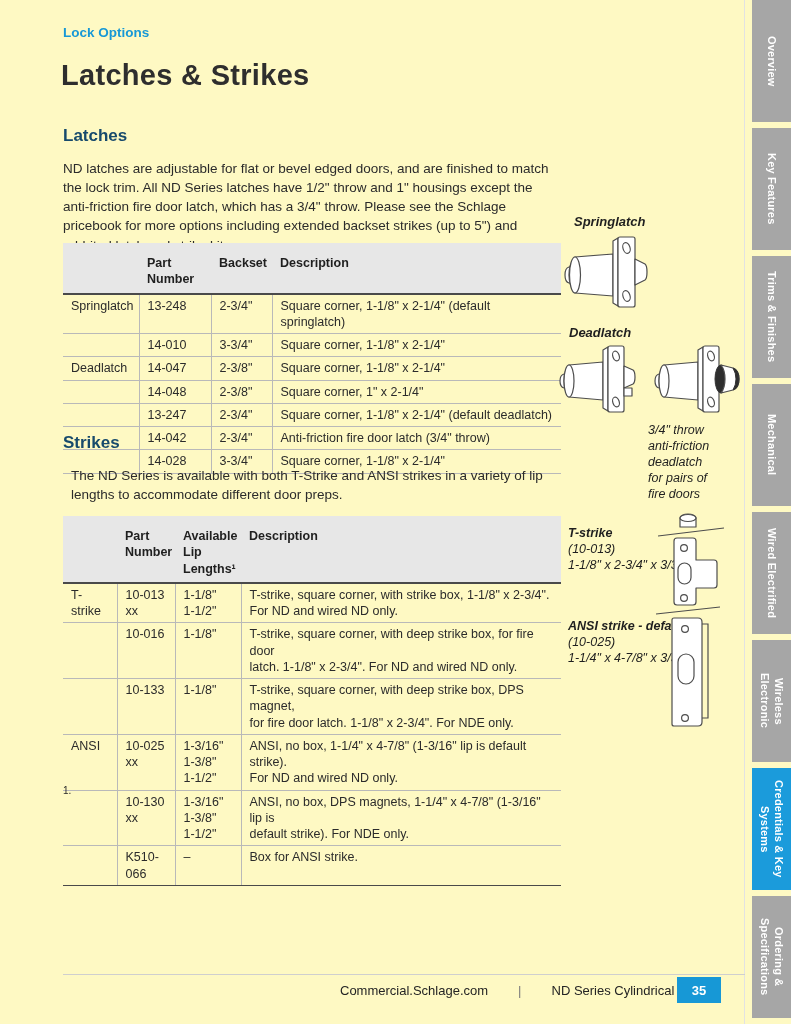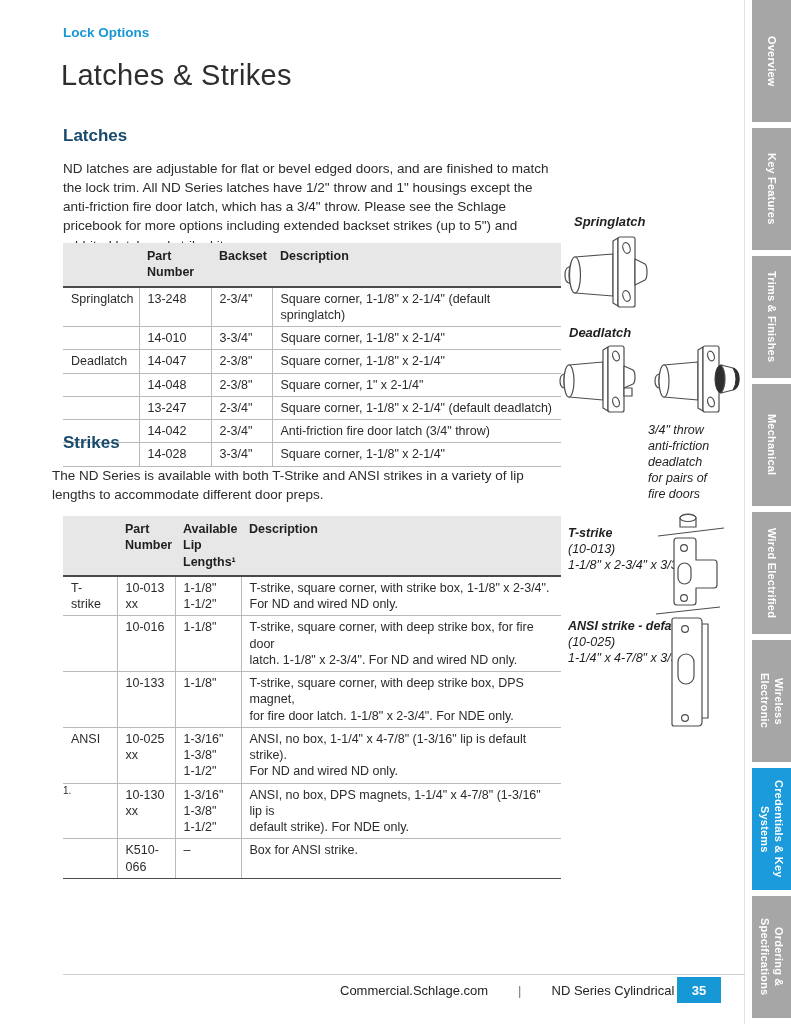--- a/index.html
+++ b/index.html
@@ -1,34 +1,34 @@
 <!DOCTYPE html>
 <html><head>
 <meta charset="utf-8">
 <style>
   * { margin:0; padding:0; box-sizing:border-box; }
   html,body { background:#888; }
   .page {
     position:relative; width:791px; height:1024px; margin:0 auto;
-    background:#ffffff; overflow:hidden;
+    background:#fef9c3; overflow:hidden;
     font-family:"Liberation Sans", sans-serif; color:#2b2b2b;
   }
   .abs { position:absolute; }
   .pre { white-space:pre-line; }
 
   
   .eyebrow { left:63px; top:25px; font-size:13.5px; font-weight:bold; color:#1798d6; }
-  .title   { left:61px; top:59px; font-size:29px; font-weight:400; color:#2e2e2e; letter-spacing:0.3px; }
+  .title   { left:61px; top:59px; font-size:29px; font-weight:700; color:#2e2e2e; letter-spacing:0.3px; }
   .h2      { font-size:17px; font-weight:bold; color:#174a6c; }
   .body-text { font-size:13.5px; line-height:1.42; color:#2b2b2b; }
 
   
   table { border-collapse:collapse; width:498px; table-layout:fixed; }
   th, td { text-align:left; vertical-align:top; font-size:12.5px; line-height:1.3; padding:3px 8px 3px 8px; }
-  thead th { background:#e7e7e7; font-weight:bold; color:#1f1f1f; border-bottom:2px solid #4a4a4a; padding-top:5px; padding-bottom:5px; }
+  thead th { background:#e7e7e7; font-weight:bold; color:#1f1f1f; border-bottom:2px solid #4a4a4a; padding-top:12px; padding-bottom:5px; }
   tbody td { border-bottom:1px solid #b9b9b9; white-space:pre-line; }
   tbody td + td { border-left:1px solid #b9b9b9; }
   tbody tr:last-child td { border-bottom:1.5px solid #4a4a4a; }
   #latches-table tbody tr:last-child td { border-bottom:1px solid #b9b9b9; }
   .footnote { font-size:10px; color:#2b2b2b; display:flex; gap:8px; }
 
   
   .fig-label { font-size:13px; font-weight:bold; font-style:italic; color:#1f1f1f; }
   .fig-caption { font-size:12.5px; font-style:italic; color:#1f1f1f; line-height:1.28; }
   .fig-caption .fig-name { font-weight:bold; }
@@ -125,21 +125,21 @@
       <tr>
           <td></td>
           <td>14-028</td>
           <td>3-3/4"</td>
           <td>Square corner, 1-1/8" x 2-1/4"</td>
         </tr>
     </tbody>
   </table>
 
   <h2 class="abs h2" style="left:63px; top:433px;">Strikes</h2>
-  <p class="abs body-text" style="left:52px; top:466px; width:508px;">The ND Series is available with both T-Strike and ANSI strikes in a variety of lip lengths to accommodate different door preps.</p>
+  <p class="abs body-text" style="left:71px; top:466px; width:508px;">The ND Series is available with both T-Strike and ANSI strikes in a variety of lip lengths to accommodate different door preps.</p>
 
   <table id="strikes-table" class="abs" style="left:63px; top:516px;">
     <colgroup>
         <col style="width:54px">
         <col style="width:58px">
         <col style="width:66px">
         <col>
       </colgroup>
     <thead>
       <tr>

